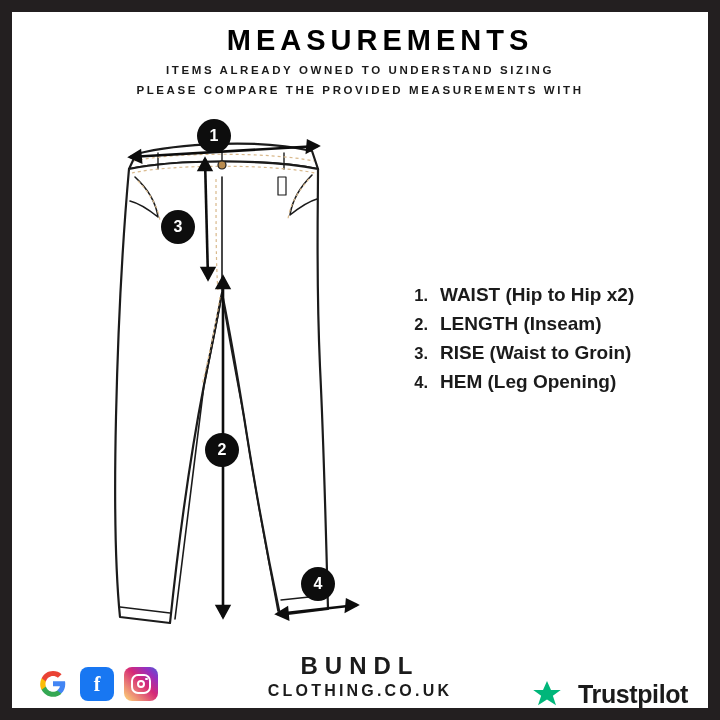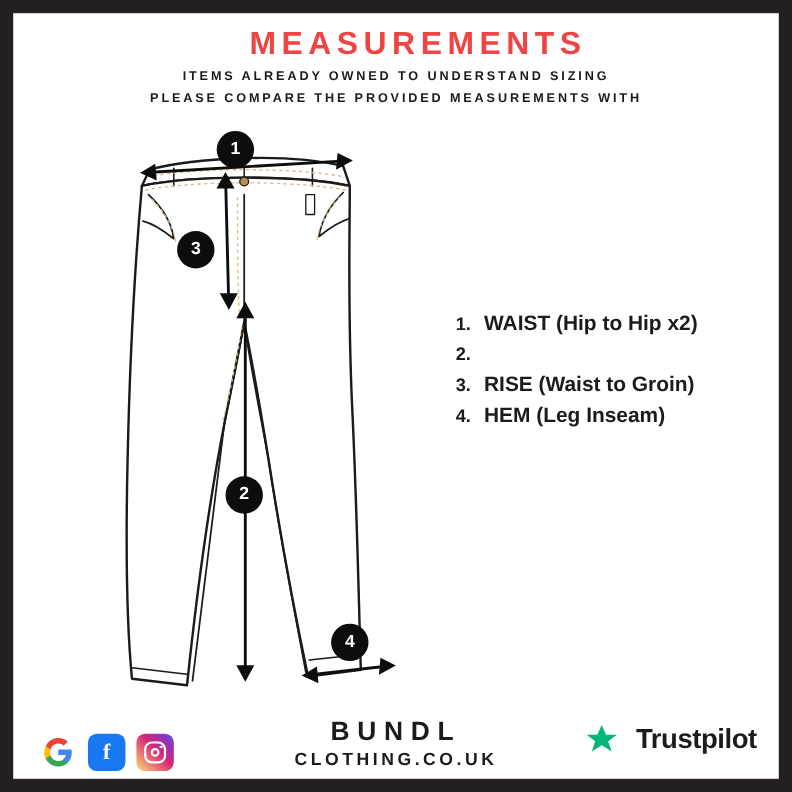--- a/index.html
+++ b/index.html
@@ -23,21 +23,21 @@
   }
 
   
   .title {
     position: absolute;
     left: 0; top: 12px; width: 100%;
     text-align: center;
     font-size: 29px;
     font-weight: bold;
     letter-spacing: 5px;
-    color: #ef4444;
+    color: #000000;
     padding-left: 40px;
   }
   .subtitle {
     position: absolute;
     left: 60px; top: 48px; width: 576px;
     text-align: center;
     font-size: 11.5px;
     font-weight: bold;
     letter-spacing: 2.6px;
     line-height: 20px;
@@ -137,21 +137,21 @@
   .brand-name {
     font-size: 24px; font-weight: bold; letter-spacing: 7px; color: #1b1b1b;
   }
   .brand-sub {
     font-size: 16px; font-weight: bold; letter-spacing: 3.2px; color: #1b1b1b;
     margin-top: 2px;
   }
 
   .trustpilot {
     position: absolute;
-    right: 20px; top: 645px;
+    right: 20px; top: 667px;
     display: flex; align-items: center; gap: 16px;
   }
   .tp-star { width: 30px; height: 30px; }
   .tp-text { font-size: 25px; font-weight: bold; color: #1b1b1b; letter-spacing: -0.4px; }
 </style>
 </head>
 <body>
 
 <div id="page">
   <div class="card">
@@ -232,28 +232,29 @@
       <div class="badge" id="badge4">4</div>
     </div>
 
     <div class="legend">
       <div class="legend-row">
         <span class="legend-num">1.</span>
         <span class="legend-text">WAIST (Hip to Hip x2)</span>
       </div>
       <div class="legend-row">
         <span class="legend-num">2.</span>
+        <span class="legend-text">LENGTH (Inseam)</span>
       </div>
       <div class="legend-row">
         <span class="legend-num">3.</span>
         <span class="legend-text">RISE (Waist to Groin)</span>
       </div>
       <div class="legend-row">
         <span class="legend-num">4.</span>
-        <span class="legend-text">HEM (Leg Inseam)</span>
+        <span class="legend-text">HEM (Leg Opening)</span>
       </div>
     </div>
 
     <div class="social">
       <div class="social-ic ic-google">
         <svg width="28" height="28" viewBox="0 0 48 48">
           <path fill="#4285F4" d="M45 24c0-1.6-.15-3.1-.42-4.55H24v8.6h11.8c-.5 2.7-2.06 5-4.38 6.55v5.4h7.1C42.7 36.2 45 30.6 45 24z"></path>
           <path fill="#34A853" d="M24 46c5.9 0 10.85-1.95 14.5-5.3l-7.1-5.4c-1.97 1.33-4.5 2.1-7.4 2.1-5.7 0-10.5-3.85-12.2-9.02H4.5v5.6C8.15 41.2 15.4 46 24 46z"></path>
           <path fill="#FBBC05" d="M11.8 28.38A13.2 13.2 0 0 1 11.1 24c0-1.53.26-3 .7-4.38V14H4.5A21.9 21.9 0 0 0 2 24c0 3.55.85 6.9 2.5 9.98l7.3-5.6z"></path>
           <path fill="#EA4335" d="M24 10.2c3.2 0 6.1 1.1 8.4 3.27l6.3-6.3C34.83 3.6 29.9 1.6 24 1.6 15.4 1.6 8.15 6.4 4.5 14l7.3 5.62C13.5 14.05 18.3 10.2 24 10.2z"></path>

